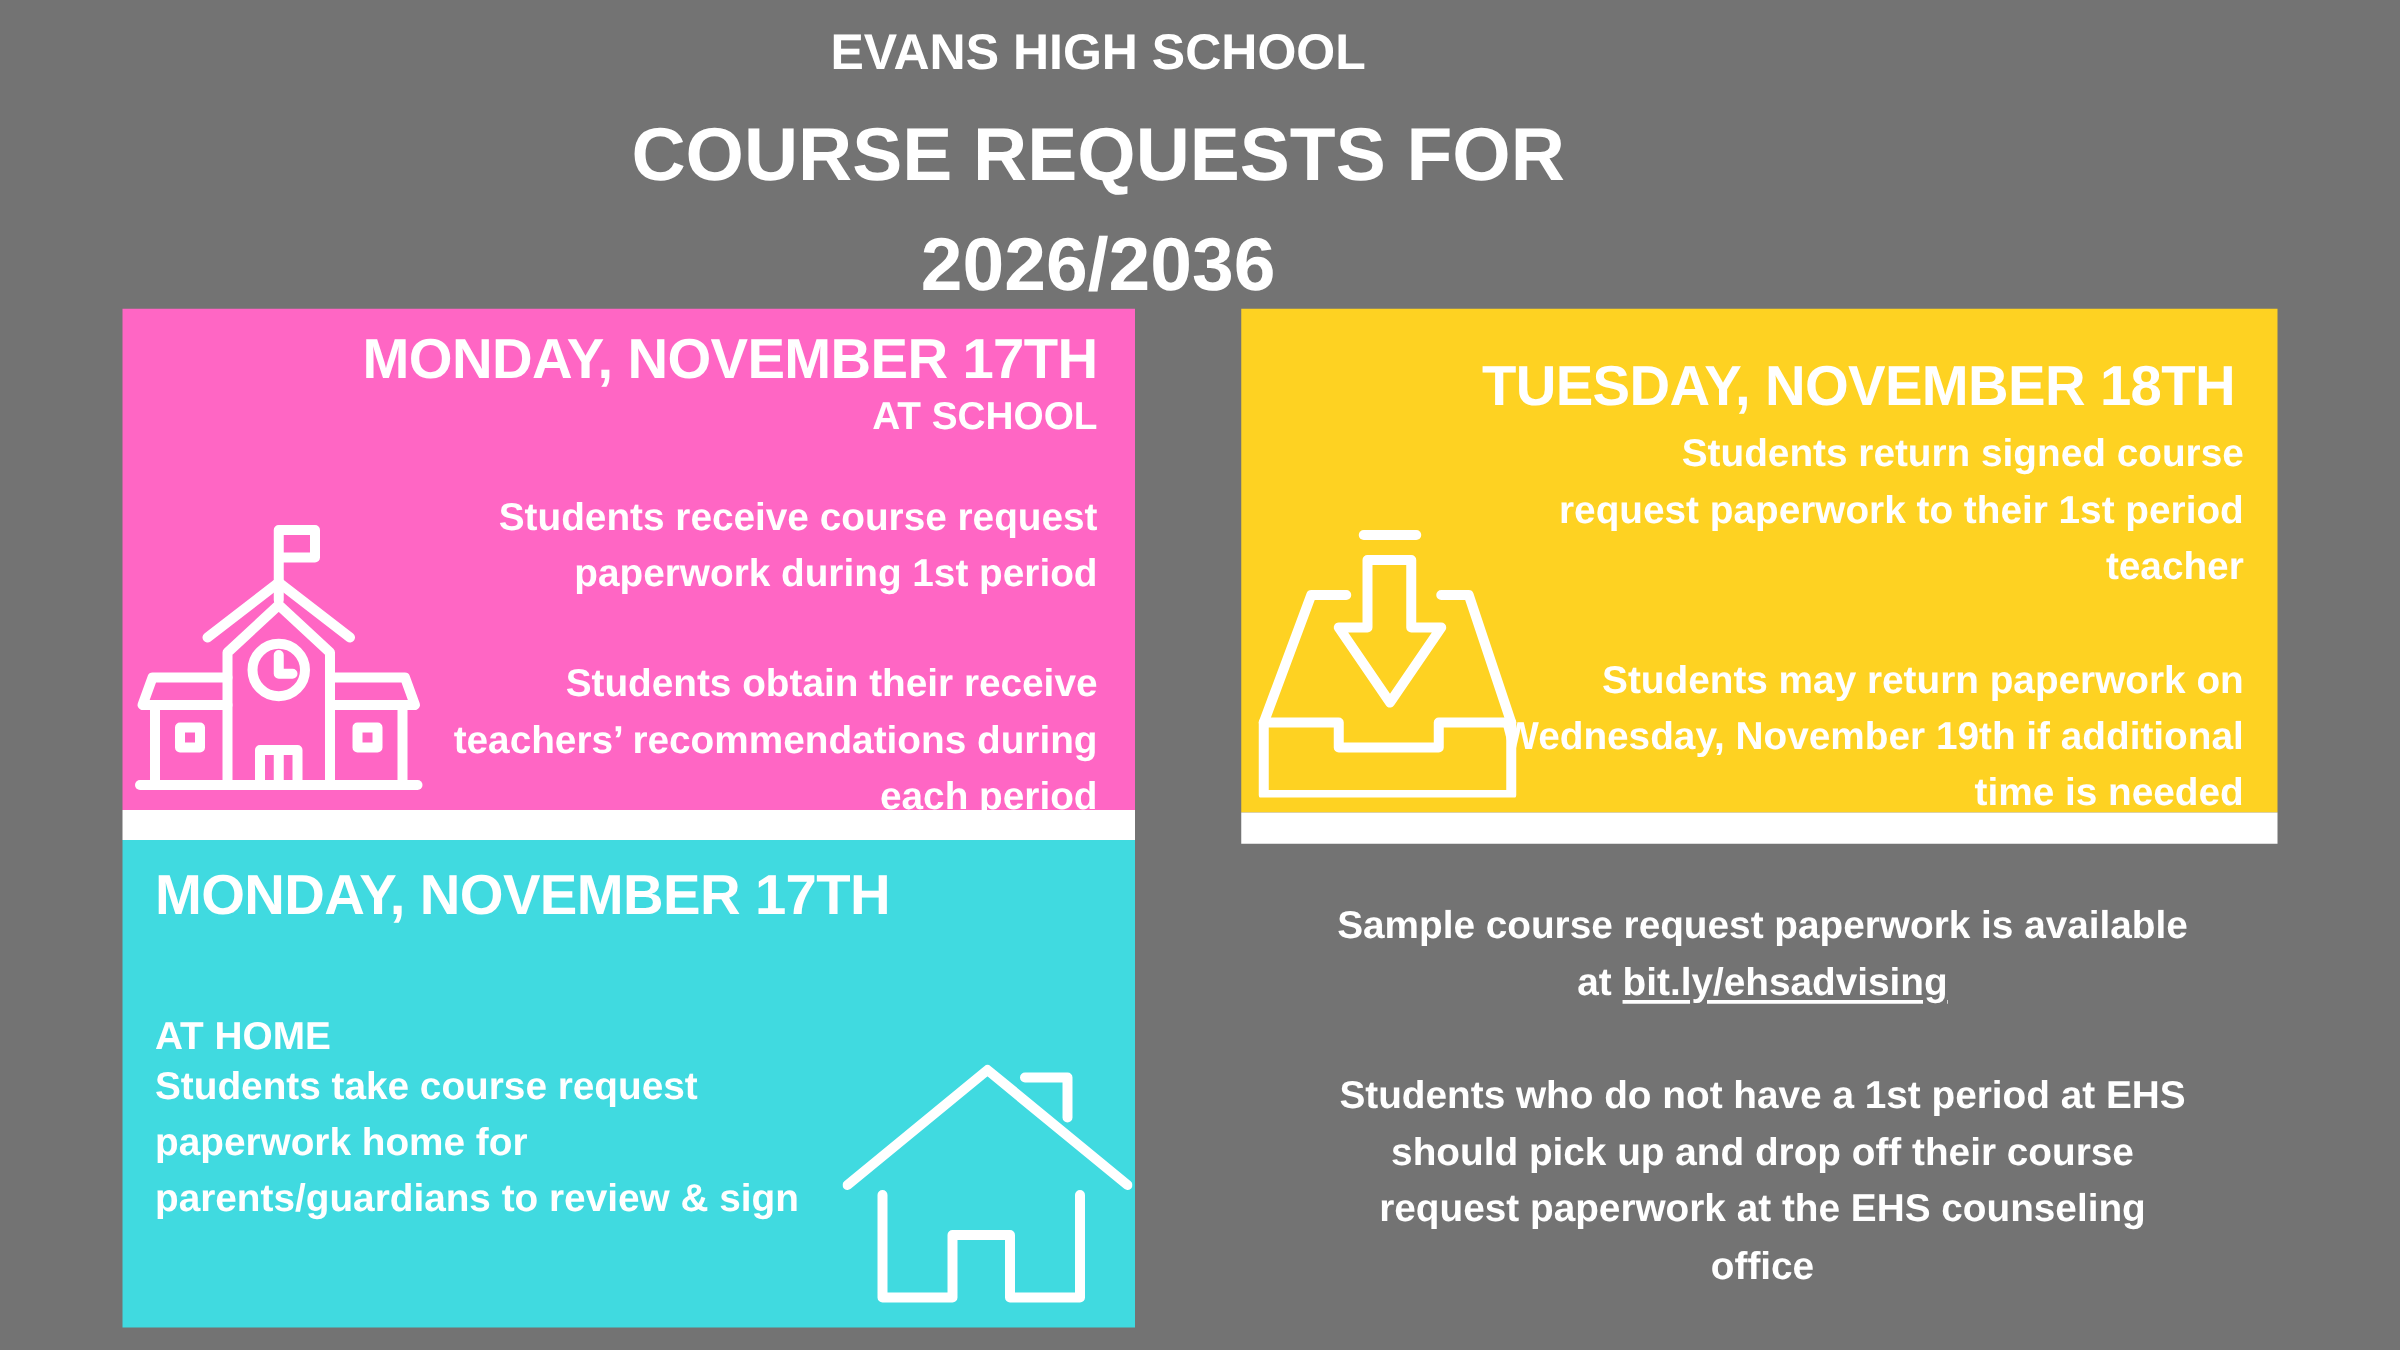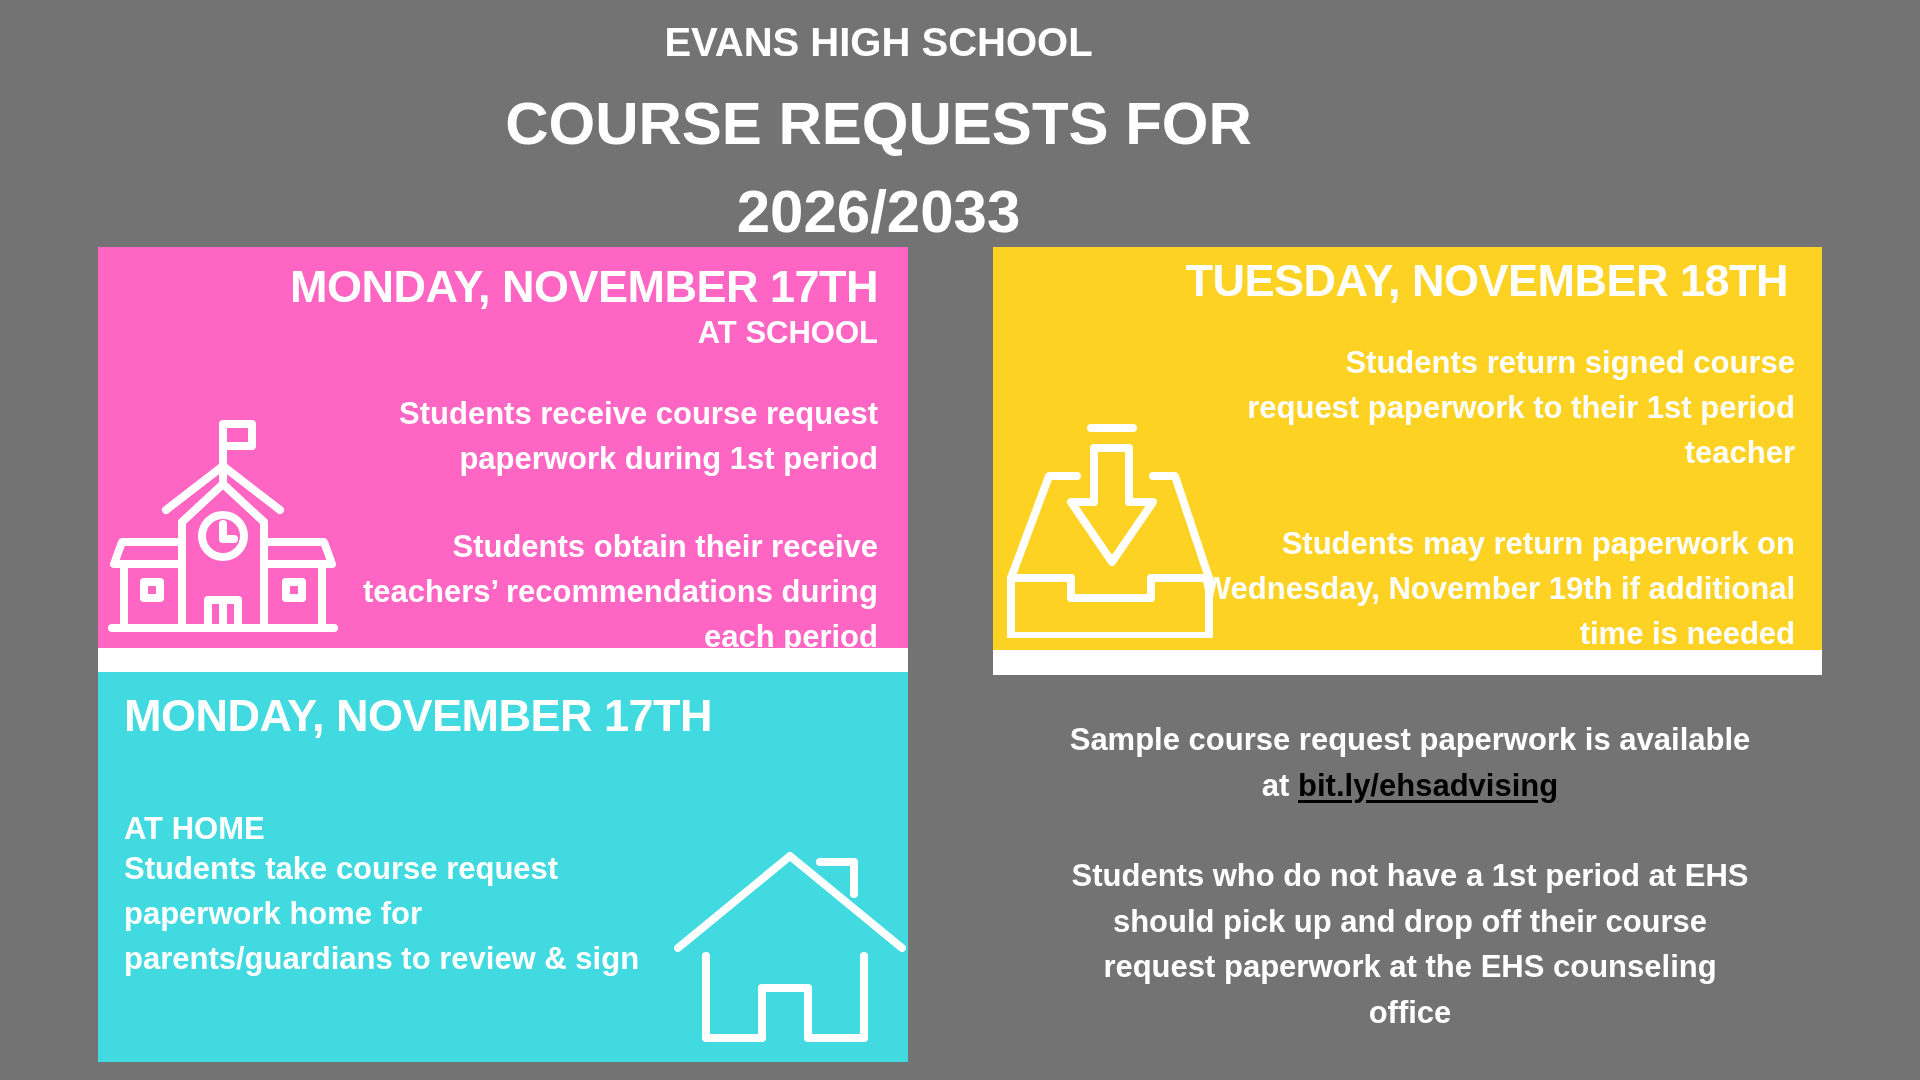--- a/index.html
+++ b/index.html
@@ -40,52 +40,52 @@
     .body-text { font-weight: 700; font-size: 31px; line-height: 45px; margin-top: 12px; }
 
     
     .pink-heading { position: absolute; right: 30px; top: 14px; text-align: right; }
     .pink-sub { position: absolute; right: 30px; top: 67px; }
     .pink-body1 { position: absolute; right: 30px; top: 132px; width: 560px; text-align: right; }
     .pink-body2 { position: absolute; right: 30px; top: 265px; width: 560px; text-align: right; }
     .pink-icon { position: absolute; left: 8px; top: 171px; width: 234px; height: 214px; }
 
     
-    .yellow-heading { position: absolute; right: 34px; top: 8px; }
+    .yellow-heading { position: absolute; right: 34px; top: 36px; }
     .yellow-body1 { position: absolute; right: 27px; top: 81px; width: 560px; text-align: right; }
     .yellow-body2 { position: absolute; right: 27px; top: 262px; width: 600px; text-align: right; }
     .yellow-icon { position: absolute; left: 12px; top: 175px; width: 210px; height: 216px; }
 
     
     .cyan-heading { position: absolute; left: 26px; top: 18px; }
     .cyan-sub { position: absolute; left: 26px; top: 95px; margin-top: 43px; }
     .cyan-body { position: absolute; left: 26px; top: 162px; width: 520px; }
     .cyan-icon { position: absolute; left: 576px; top: 178px; width: 232px; height: 194px; }
 
     
     .info {
       position: absolute; left: 1060px; width: 700px; text-align: center;
       font-weight: 700; font-size: 31px; line-height: 45.5px;
     }
     .info-1 { top: 717px; }
     .info-2 { top: 853px; }
-    .link { text-decoration: underline; text-underline-offset: 4px; color: #000000; }
+    .link { text-decoration: underline; text-underline-offset: 4px; color: #ffffff; }
 
     svg { display: block; width: 100%; height: 100%; }
     .stroke { fill: none; stroke: #ffffff; stroke-width: 8; stroke-linecap: round; stroke-linejoin: round; }
   </style>
 </head>
 <body>
 
 <div class="stage">
 
   <div class="title-school">EVANS HIGH SCHOOL</div>
   <div class="title-main">
     <span>COURSE REQUESTS FOR</span>
-    <span>2026/2033</span>
+    <span>2026/2036</span>
   </div>
 
   <div class="panel panel-pink">
     <div class="heading pink-heading">MONDAY, NOVEMBER 17TH</div>
     <div class="subheading pink-sub">AT SCHOOL</div>
     <div class="body-text pink-body1">Students receive course request paperwork during 1st period</div>
     <div class="body-text pink-body2">Students obtain their receive teachers’ recommendations during each period</div>
     <div class="pink-icon">
       <svg viewBox="0 0 234 214">
 

